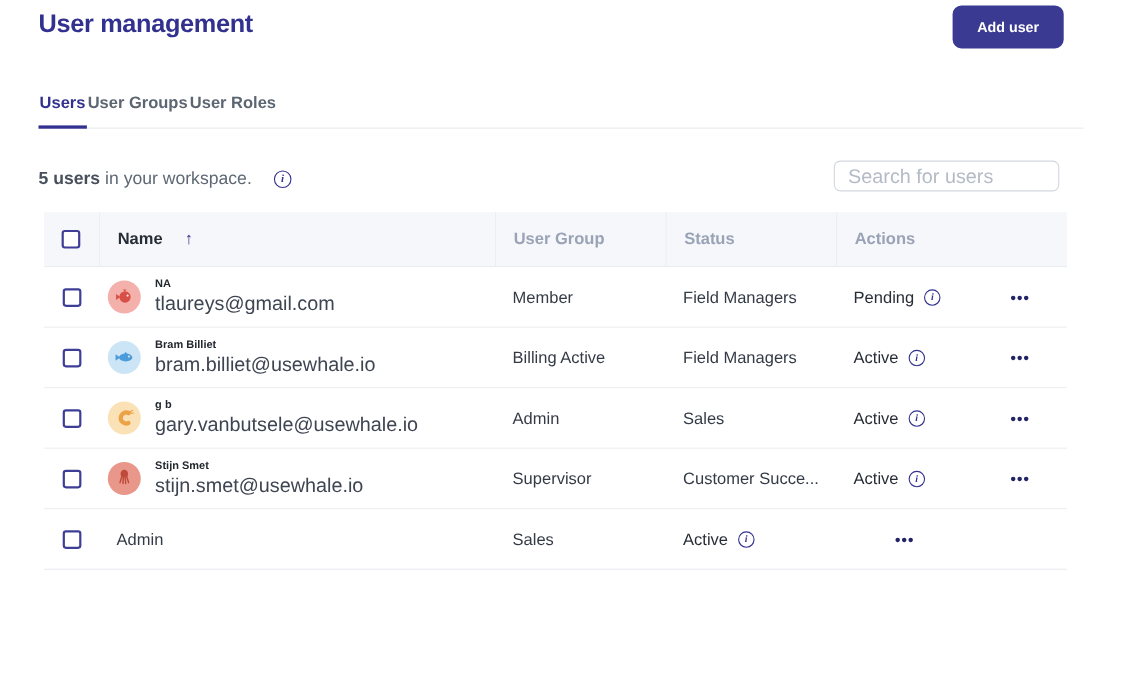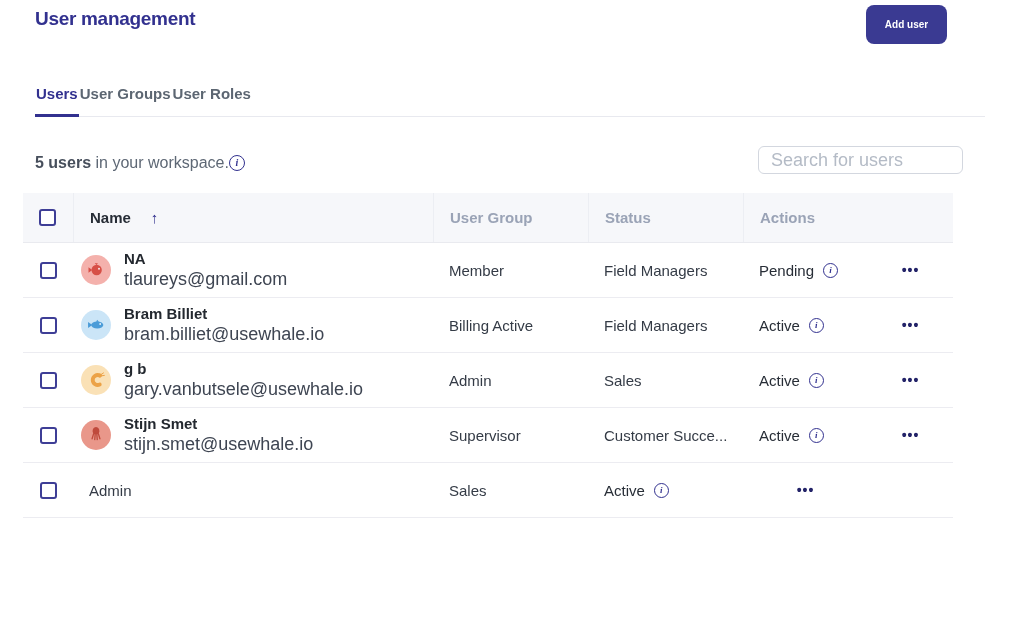--- a/index.html
+++ b/index.html
@@ -1,65 +1,65 @@
 <!DOCTYPE html>
 <html><head>
 <meta charset="utf-8">
 <style>
   * { margin: 0; padding: 0; box-sizing: border-box; }
   html, body { width: 1024px; height: 620px; background: #ffffff; overflow: hidden;
     font-family: "Liberation Sans", sans-serif; }
   .page { position: relative; width: 1024px; height: 620px; }
 
   
-  .page-title { position: absolute; left: 35px; top: 8px; font-size: 19px; font-weight: 800;
+  .page-title { position: absolute; left: 35px; top: 8px; font-size: 23px; font-weight: 800;
     letter-spacing: -0.3px; color: #32318f; }
-  .add-user-btn { position: absolute; left: 866px; top: 5px; width: 81px; height: 39px;
+  .add-user-btn { position: absolute; left: 866px; top: 5px; width: 101px; height: 39px;
     background: #3a3a92; color: #ffffff; border: none; border-radius: 8px;
-    font-size: 10px; font-weight: 700; font-family: "Liberation Sans", sans-serif; cursor: pointer; }
+    font-size: 13px; font-weight: 700; font-family: "Liberation Sans", sans-serif; cursor: pointer; }
 
   
   .tabs { position: absolute; left: 35px; top: 80px; right: 39px; display: flex; 
     border-bottom: 1px solid #e8e9ef; }
   .tab { padding: 5px 1px 12px 1px; font-size: 15px; font-weight: 700; color: #5c6672;
     cursor: pointer; border-bottom: 3px solid transparent; margin-bottom: -1px; }
   .tab.active { color: #32318f; border-bottom-color: #32318f; }
 
   
   .summary { position: absolute; left: 35px; top: 154px; font-size: 16px; color: #5e6875;
-    display: flex; align-items: center; gap: 0; }
+    display: flex; align-items: center; gap: 20px; }
   .summary b { color: #474f5c; }
   .info-icon { display: inline-flex; align-items: center; justify-content: center;
     width: 16px; height: 16px; border: 1.6px solid #32318f; border-radius: 50%;
     color: #32318f; font-size: 10px; font-weight: 700; font-family: "Liberation Serif", serif;
     font-style: italic; line-height: 1; cursor: pointer; flex: 0 0 auto; }
   .info-icon.small { width: 15px; height: 15px; font-size: 9px; }
   .search-input { position: absolute; left: 758px; top: 146px; width: 205px; height: 28px;
     border: 1px solid #d3d7df; border-radius: 6px; padding: 0 12px; font-size: 18px;
     color: #3e4552; font-family: "Liberation Sans", sans-serif; outline: none; }
   .search-input::placeholder { color: #b4bbc6; }
 
   
-  .table { position: absolute; left: 23px; top: 193px; width: 930px; }
+  .table { position: absolute; left: 40px; top: 193px; width: 930px; }
   .thead, .trow { display: grid; grid-template-columns: 50px 360px 155px 155px 125px 85px; }
   .thead { height: 50px; background: #f6f7fa; border-bottom: 1px solid #e9eaef; }
   .thead .hcell { display: flex; align-items: center; padding-left: 16px; font-size: 15px;
     font-weight: 700; color: #9aa3b6; border-left: 1px solid #eceef3; }
   .thead .hcell.c-check { border-left: none; justify-content: flex-start; }
   .thead .hcell.c-name { color: #272d36; }
   .sort-arrow { color: #32318f; font-weight: 700; margin-left: 7px; font-size: 15px; }
   .checkbox { display: inline-block; width: 17px; height: 17px; border: 2px solid #3e3e96;
     border-radius: 3px; background: #ffffff; cursor: pointer; }
   .trow { height: 55px; border-bottom: 1px solid #ececf1; background: #ffffff; }
   .cell { display: flex; align-items: center; padding-left: 16px; font-size: 15px; color: #343b46; }
   .c-check { padding-left: 17px; }
   .c-name { padding-left: 8px; gap: 13px; }
   .avatar { width: 30px; height: 30px; border-radius: 50%; display: inline-flex;
     align-items: center; justify-content: center; flex: 0 0 auto; }
-  .nm .name { font-size: 15px; font-weight: 700; color: #23282f; margin-bottom: 2px; }
+  .nm .name { font-size: 10px; font-weight: 700; color: #23282f; margin-bottom: 2px; }
   .nm .email { font-size: 18px; color: #3e4552; }
   .c-status { gap: 9px; color: #272d36; }
   .c-actions { justify-content: center; padding-left: 0; }
   .dots { color: #232368; font-size: 14px; font-weight: 700; letter-spacing: 1px;
     cursor: pointer; line-height: 1; }
 </style>
 </head>
 <body>
 
 <div class="page">

